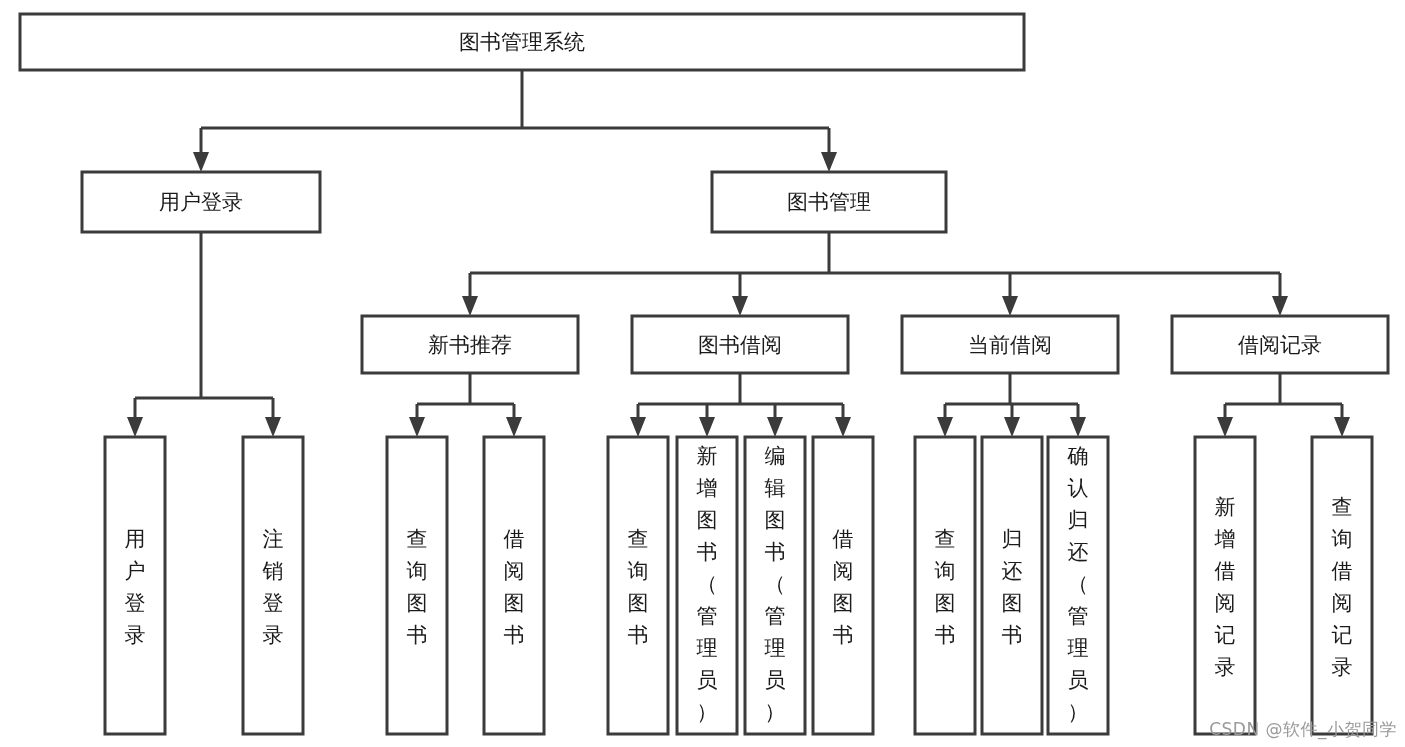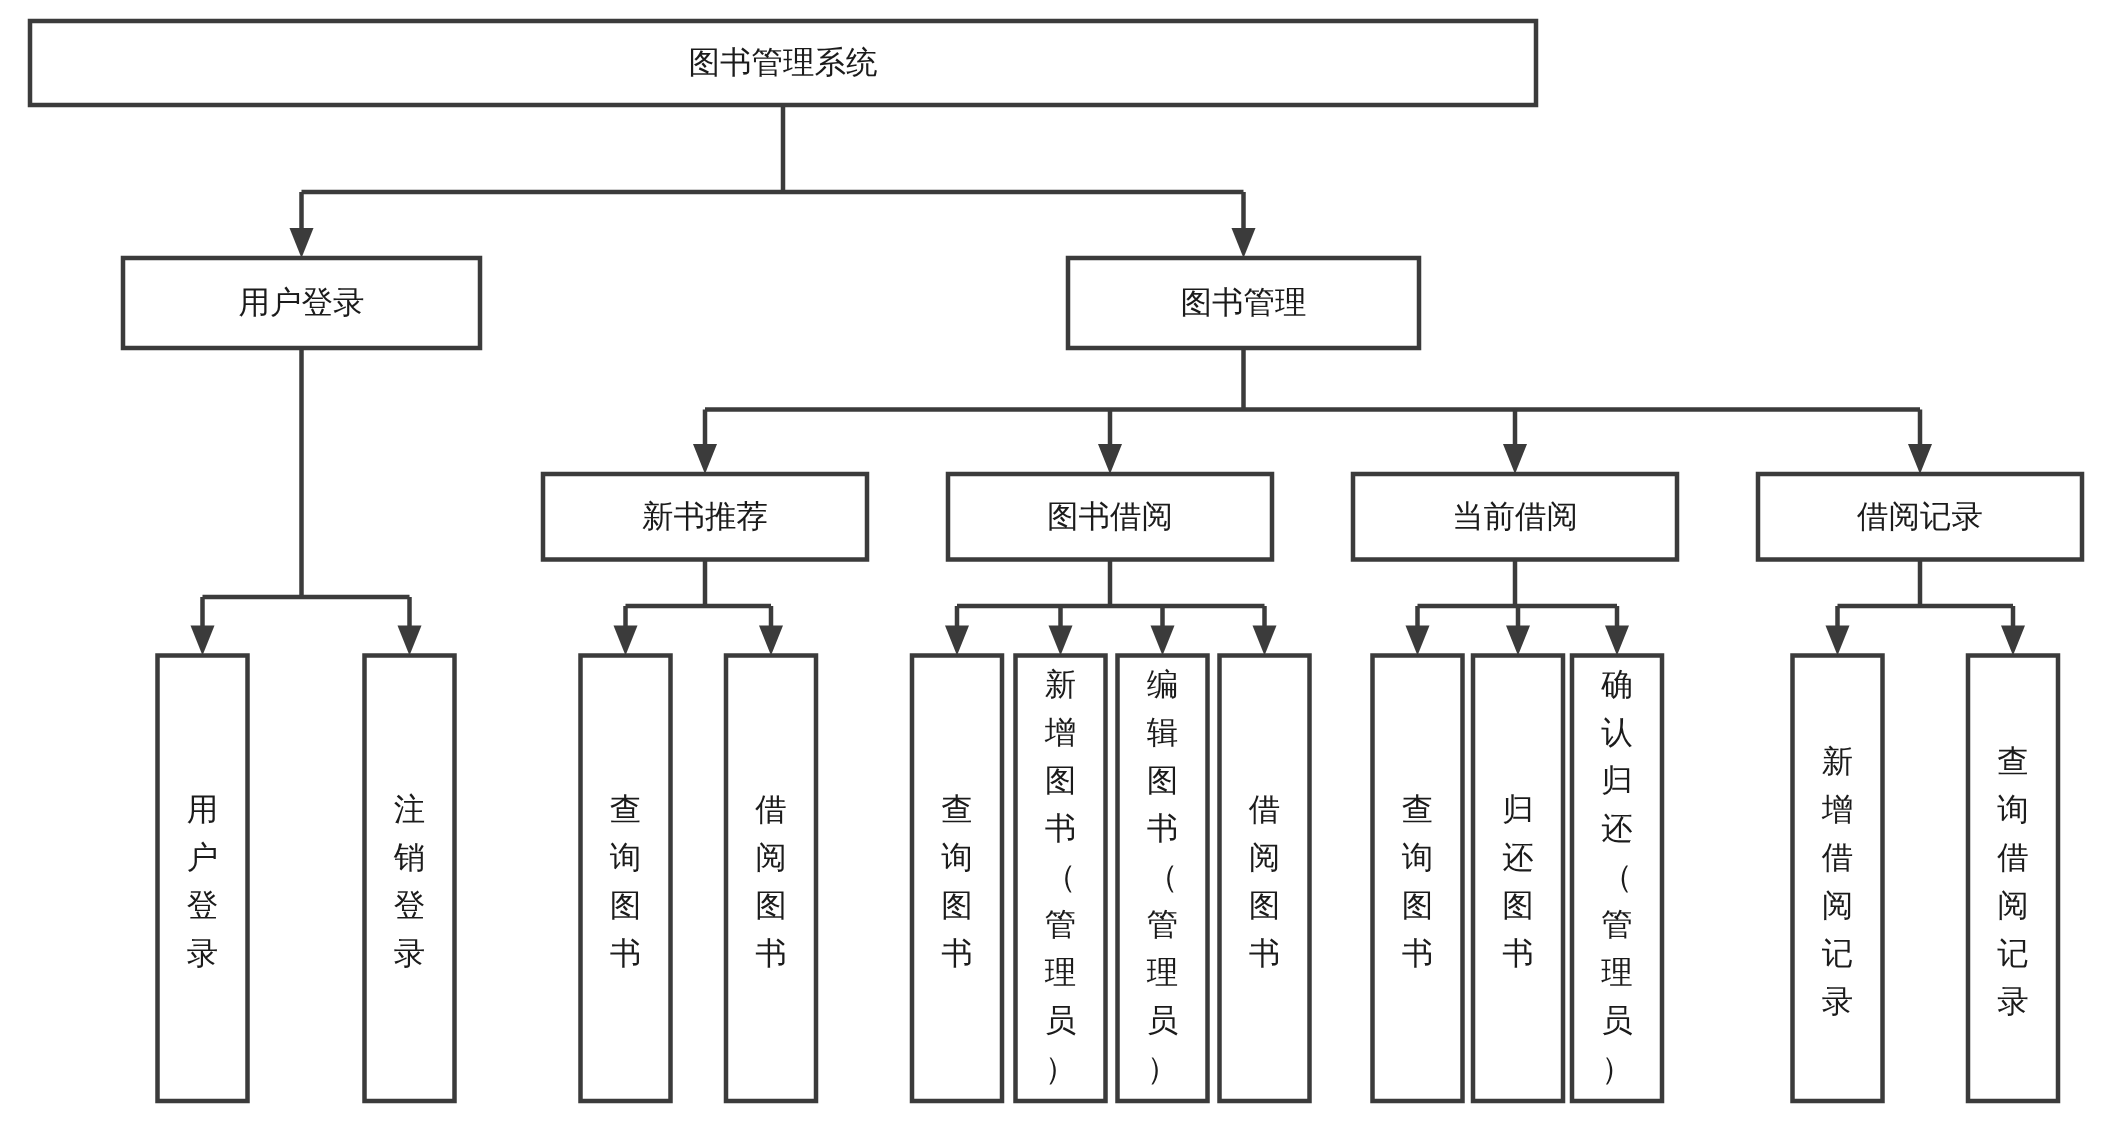--- a/index.html
+++ b/index.html
@@ -204,13 +204,14 @@
         <g>
           <rect x="1195" y="437" width="60" height="297" class="node-box"></rect>
           <text x="1225" class="node-label-v"><tspan x="1225" y="514.46">新</tspan><tspan x="1225" y="546.46">增</tspan><tspan x="1225" y="578.46">借</tspan><tspan x="1225" y="610.46">阅</tspan><tspan x="1225" y="642.46">记</tspan><tspan x="1225" y="674.46">录</tspan></text>
         </g>
         <g>
           <rect x="1312" y="437" width="60" height="297" class="node-box"></rect>
           <text x="1342" class="node-label-v"><tspan x="1342" y="514.46">查</tspan><tspan x="1342" y="546.46">询</tspan><tspan x="1342" y="578.46">借</tspan><tspan x="1342" y="610.46">阅</tspan><tspan x="1342" y="642.46">记</tspan><tspan x="1342" y="674.46">录</tspan></text>
         </g>
       </g>
   </svg>
+  <div class="watermark">CSDN @软件_小贺同学</div>
 </div>
 
 </body></html>

